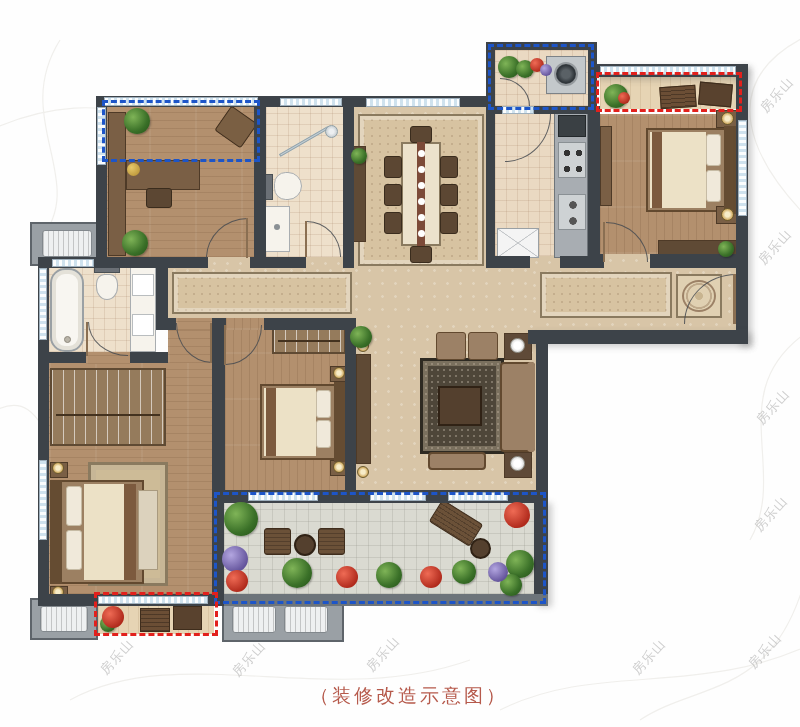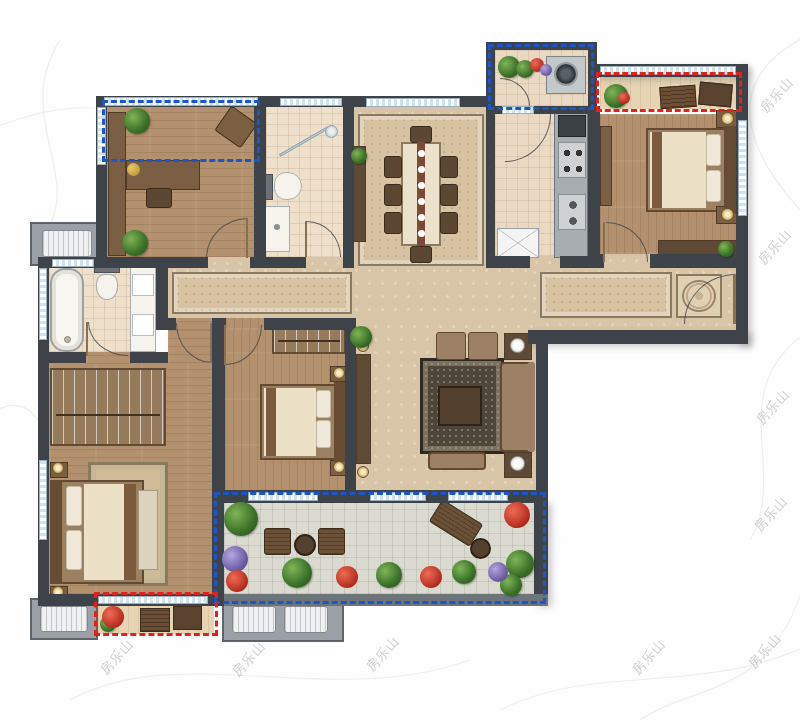--- a/index.html
+++ b/index.html
@@ -342,14 +342,15 @@
   <span class="wm" style="left:756px;top:86px">房乐山</span>
   <span class="wm" style="left:754px;top:238px">房乐山</span>
   <span class="wm" style="left:752px;top:398px">房乐山</span>
   <span class="wm" style="left:750px;top:505px">房乐山</span>
   <span class="wm" style="left:744px;top:642px">房乐山</span>
   <span class="wm" style="left:96px;top:648px">房乐山</span>
   <span class="wm" style="left:228px;top:650px">房乐山</span>
   <span class="wm" style="left:362px;top:645px">房乐山</span>
   <span class="wm" style="left:628px;top:648px">房乐山</span>
 
+  <span class="caption" style="left:310px;top:683px">（装修改造示意图）</span>
 
 </div>
 
 </body></html>

